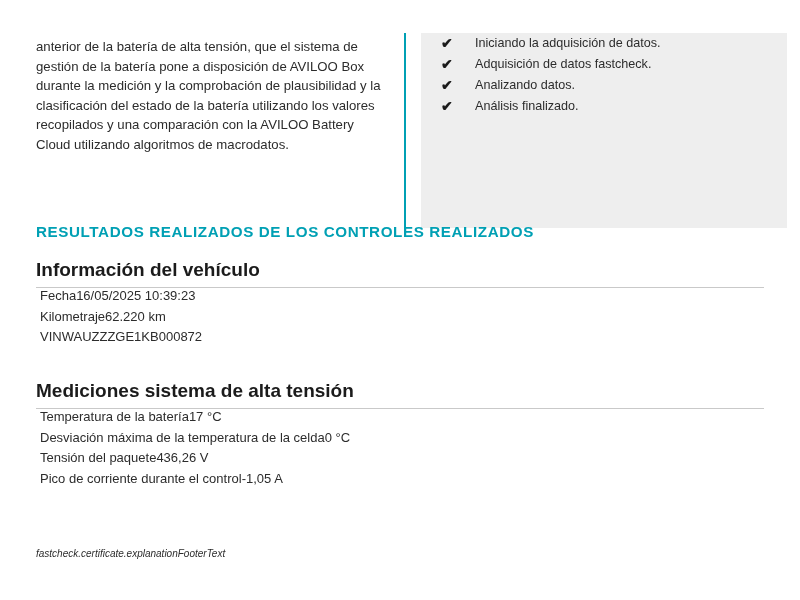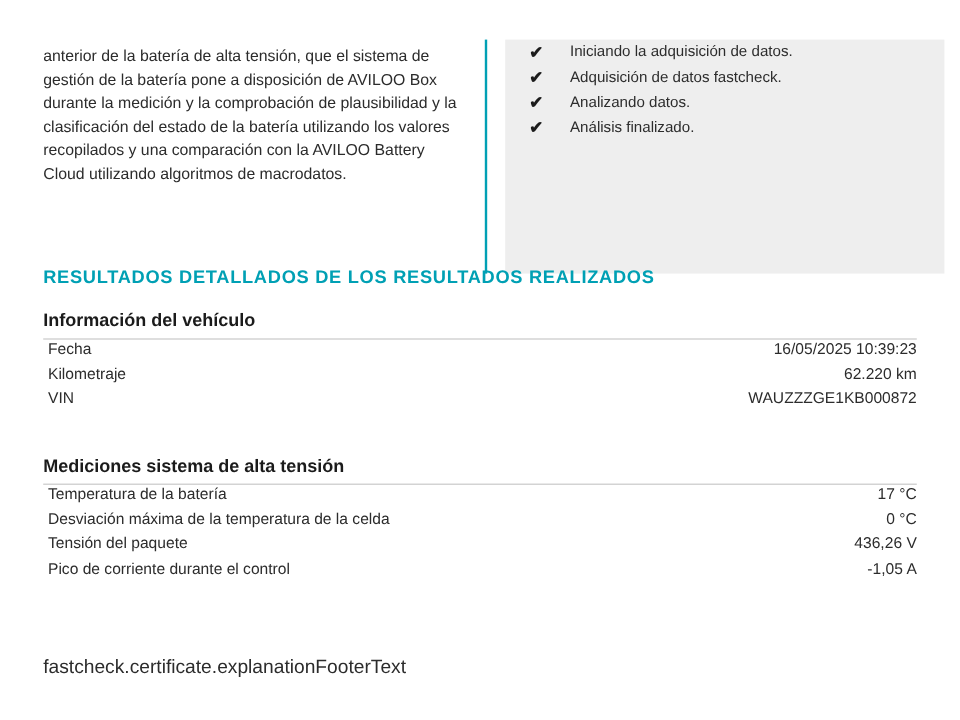--- a/index.html
+++ b/index.html
@@ -82,50 +82,51 @@
     letter-spacing: 0.6px;
     color: #00a0b4;
   }
 
   .block {
     position: absolute;
     left: 36px;
     width: 728px;
   }
   .block-heading {
-    font-size: 15px;
+    font-size: 19px;
     font-weight: bold;
     color: #1b1b1b;
     padding-bottom: 6px;
   }
   .rule {
     height: 1px;
     background: #c9c9c9;
     width: 100%;
   }
   .kv-row {
     display: flex;
-    justify-content: space-between;
+    justify-content: flex-start;
     align-items: baseline;
     height: 20.6px;
     font-size: 13px;
     color: #2c2c2c;
     padding-left: 4px;
   }
   .kv-key { white-space: nowrap; }
   .kv-val { white-space: nowrap; text-align: right; }
 
   #vehicle-info { top: 259px; }
   #hv-measurements { top: 380px; }
 
   .footer-note {
     position: absolute;
     left: 36px; top: 548px;
-    font-size: 16px;
-    color: #2c2c2c;
+    font-size: 10px;
+    color: #2c2c2c;
+    font-style: italic;
   }
 </style>
 </head>
 <body>
 
 <div class="page">
 
   <div class="top-area">
     <div class="intro-text">anterior de la batería de alta tensión, que el sistema de gestión de la batería pone a disposición de AVILOO Box durante la medición y la comprobación de plausibilidad y la clasificación del estado de la batería utilizando los valores recopilados y una comparación con la AVILOO Battery Cloud utilizando algoritmos de macrodatos.</div>
     <div class="vrule"></div>
@@ -149,21 +150,21 @@
 
         <div class="status-row">
           <span class="status-check">✔</span>
           <span class="status-label">Análisis finalizado.</span>
         </div>
 
       </div>
     </div>
   </div>
 
-  <div class="section-title">RESULTADOS DETALLADOS DE LOS RESULTADOS REALIZADOS</div>
+  <div class="section-title">RESULTADOS REALIZADOS DE LOS CONTROLES REALIZADOS</div>
 
   <div class="block" id="vehicle-info">
     <div class="block-heading">Información del vehículo</div>
     <div class="rule"></div>
 
     <div class="kv-row">
       <span class="kv-key">Fecha</span>
       <span class="kv-val">16/05/2025 10:39:23</span>
     </div>
     <div class="kv-row">

